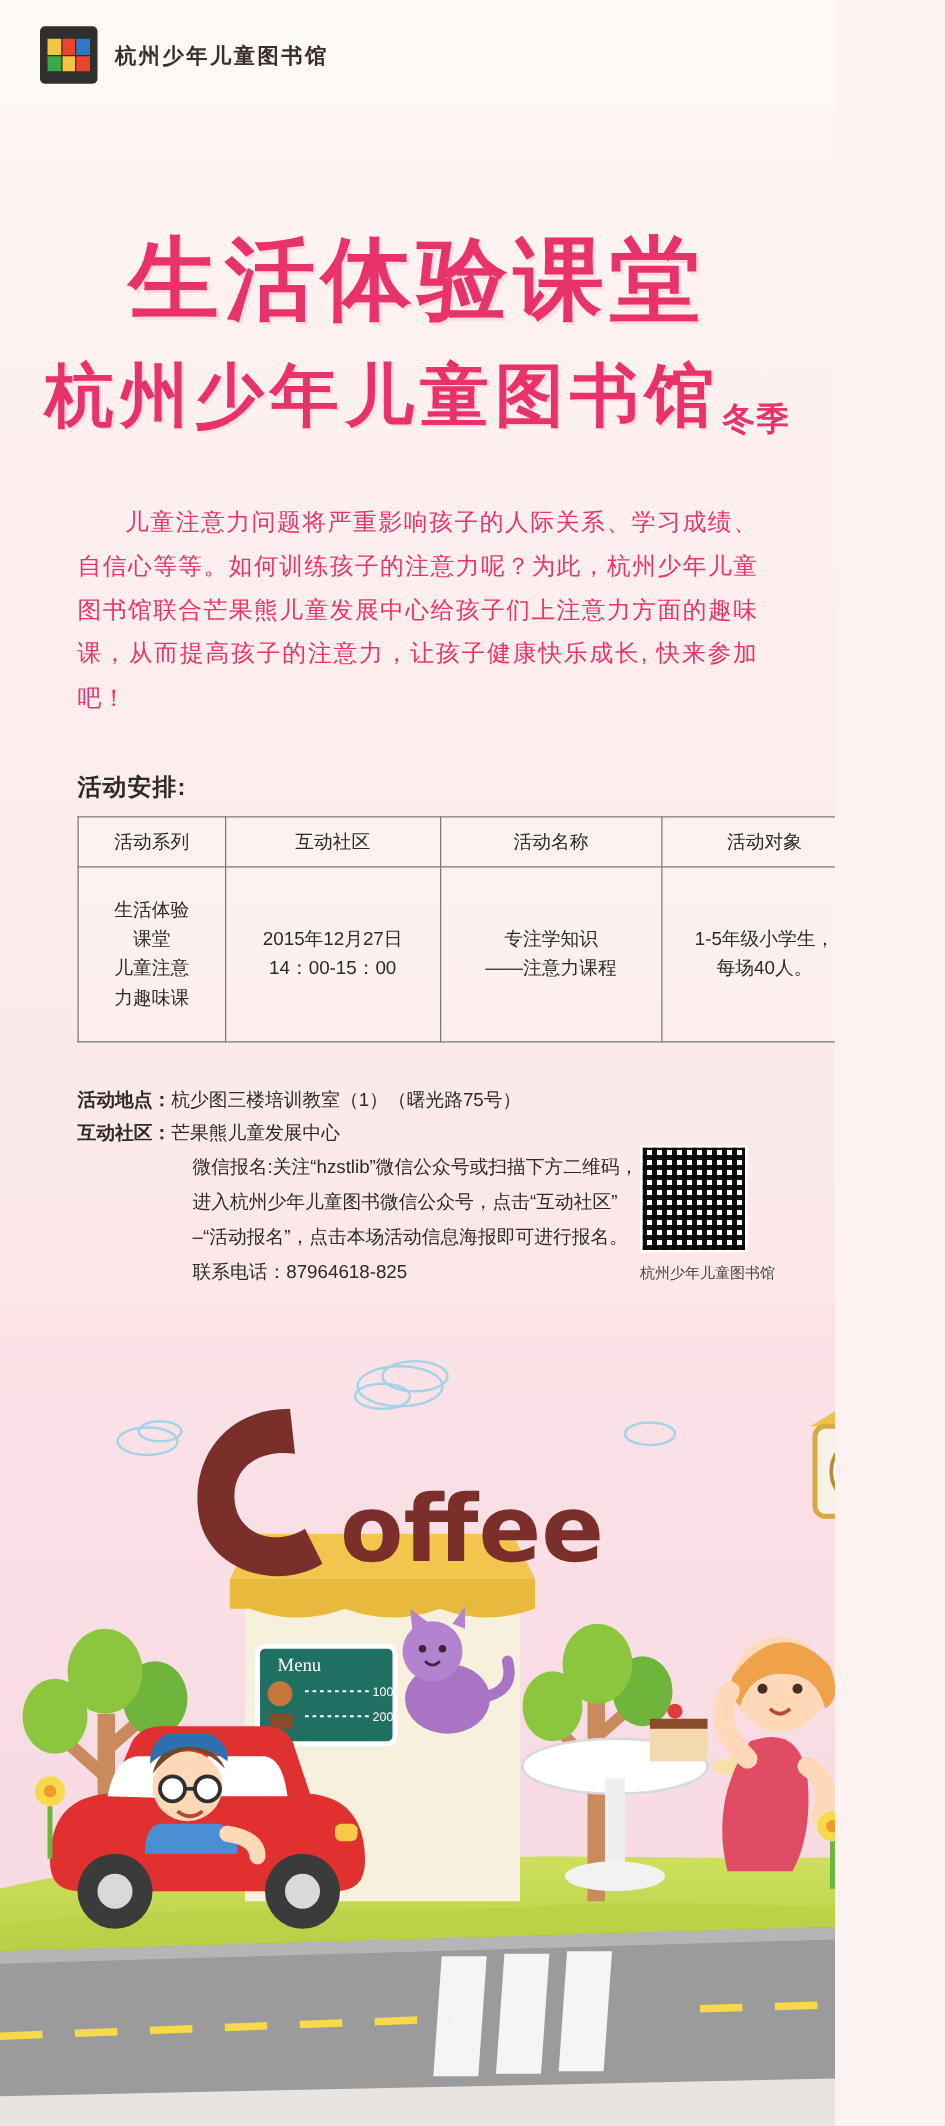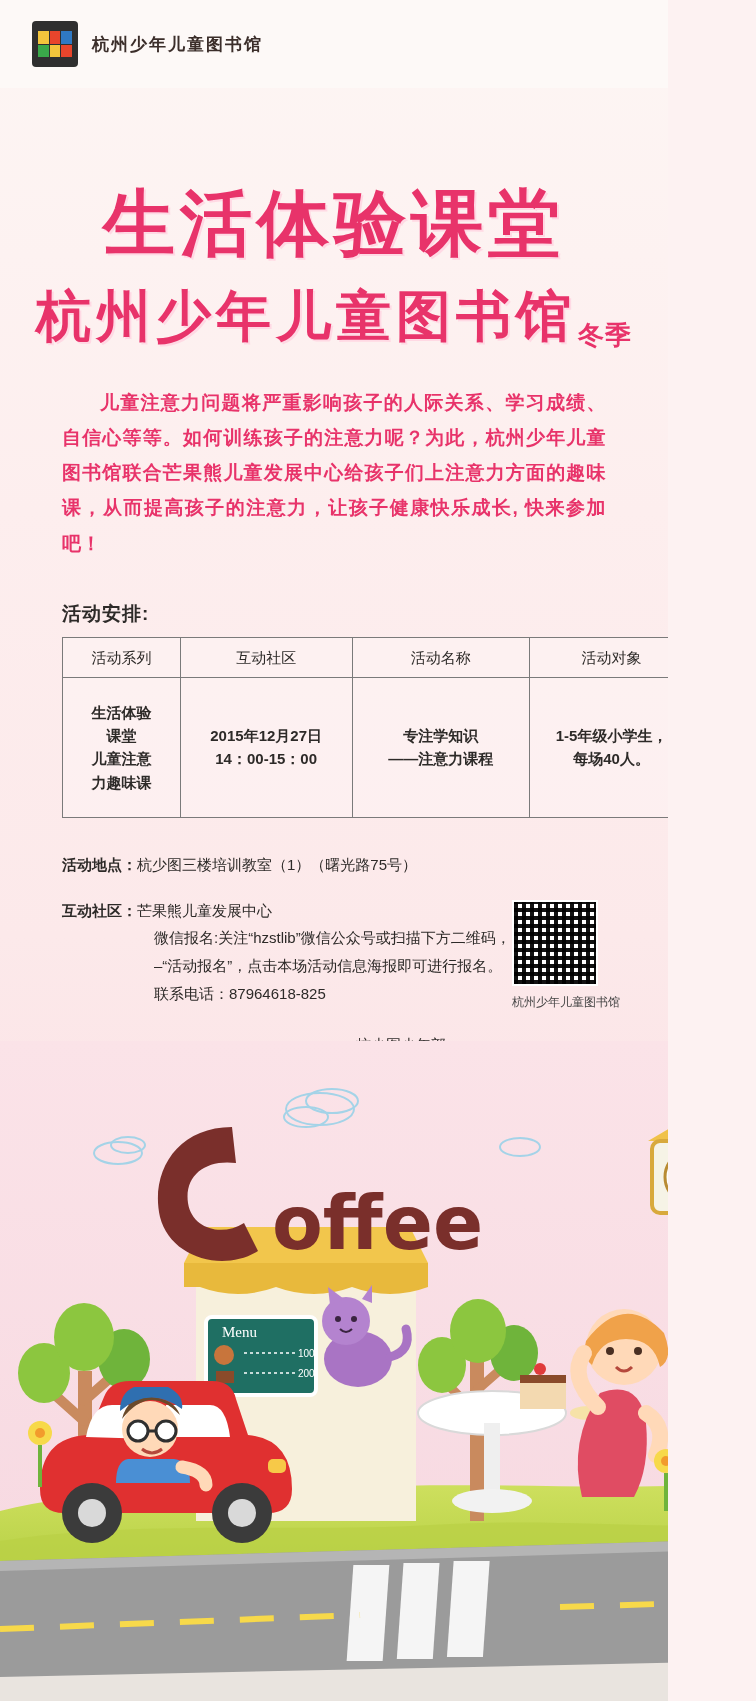--- a/index.html
+++ b/index.html
@@ -91,25 +91,25 @@
     font-size: 26px;
     font-weight: bold;
     color: #e8336a;
     line-height: 1.1;
     padding-bottom: 4px;
     letter-spacing: 1px;
   }
 
   
   .intro {
-    margin: 31px 62px 0 62px;
+    margin: 47px 62px 0 62px;
     font-size: 19px;
     line-height: 1.85;
     color: #e8336a;
-    font-weight: bold;
+    font-weight: normal;
     text-align: justify;
     text-indent: 38px;
     letter-spacing: 0.5px;
   }
 
   
   .section-title {
     margin: 40px 0 10px 62px;
     font-size: 19px;
     font-weight: bold;
@@ -131,31 +131,31 @@
     padding: 8px 4px;
     line-height: 1.55;
     font-weight: normal;
   }
   table.schedule th { height: 34px; }
   table.schedule td { height: 140px; vertical-align: middle; }
   .col1 { width: 118px; }
   .col2 { width: 172px; }
   .col3 { width: 178px; }
   .col4 { width: 164px; }
-  .cellline { display: block; font-weight: bold; }
+  .cellline { display: block; }
 
   
   .info {
     margin: 34px 62px 0 62px;
     font-size: 15px;
     color: #2d2a28;
     line-height: 1.75;
     position: relative;
   }
-  .info-row { display: flex; margin-top: 20px; }
+  .info-row { display: flex; }
   .info-label { font-weight: bold; white-space: nowrap; }
   .info-val { }
   .info-sub {
     margin-left: 92px;
     line-height: 1.85;
   }
   .qr-box {
     position: absolute;
     right: 8px;
     top: 48px;
@@ -258,20 +258,21 @@
   <div class="info">
     <div class="info-row">
       <span class="info-label">活动地点：</span>
       <span class="info-val">杭少图三楼培训教室（1）（曙光路75号）</span>
     </div>
     <div class="info-row">
       <span class="info-label">互动社区：</span>
       <span class="info-val">芒果熊儿童发展中心</span>
     </div>
     <div class="info-sub">微信报名:关注“hzstlib”微信公众号或扫描下方二维码，</div>
+    <div class="info-sub">进入杭州少年儿童图书微信公众号，点击“互动社区”</div>
     <div class="info-sub">–“活动报名”，点击本场活动信息海报即可进行报名。</div>
     <div class="info-sub">联系电话：87964618-825</div>
 
     <div class="qr-box">
       <div class="qr-img"></div>
       <div class="qr-caption">杭州少年儿童图书馆</div>
     </div>
   </div>
 
   <div class="signature">杭少图少年部</div>

